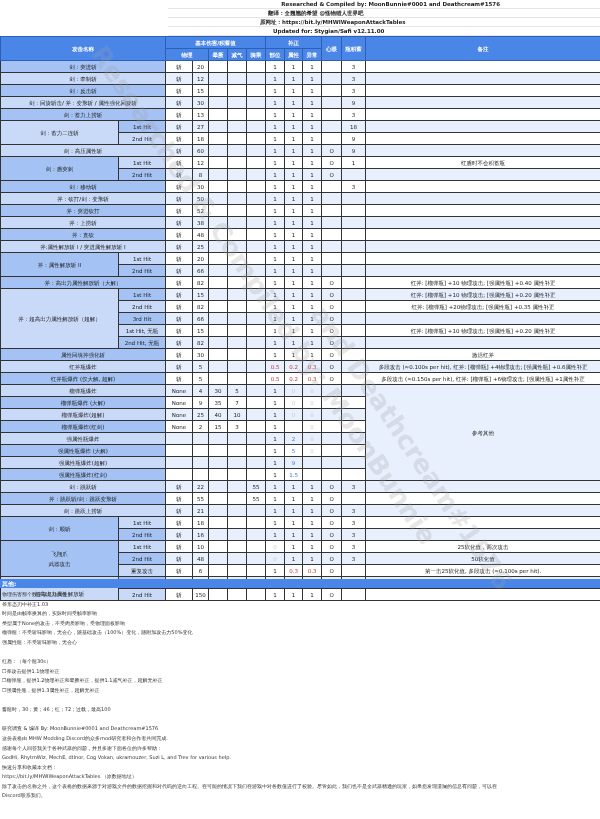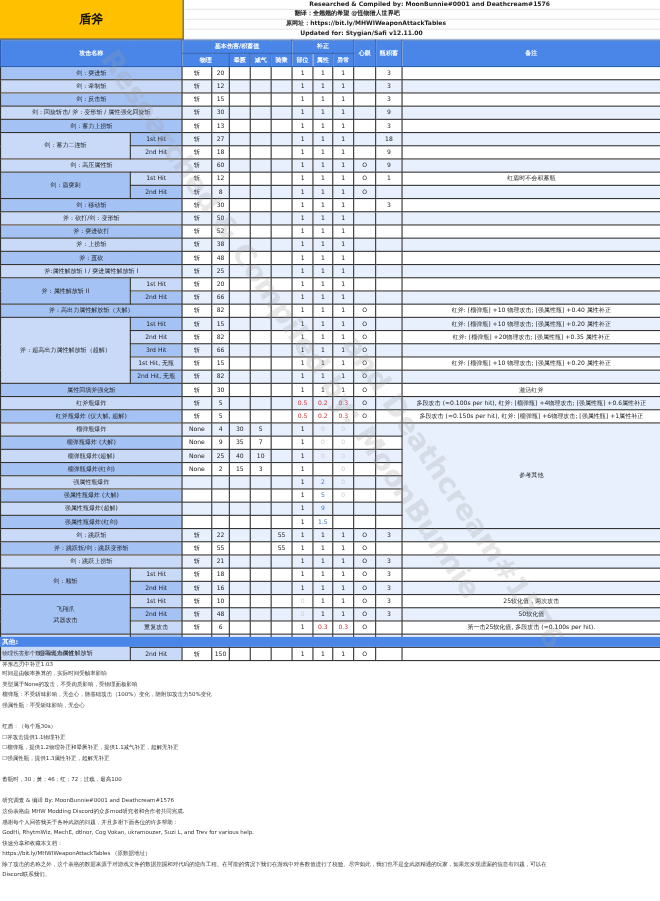--- a/index.html
+++ b/index.html
@@ -29,21 +29,20 @@
 
   .other-hdr { position: absolute; left: 0; top: 579px; width: 600px; height: 9px; background: #4A86E8; color: #fff; font-weight: bold; font-size: 6px; line-height: 9px; padding-left: 2px; }
   .notes { position: absolute; left: 2px; top: 590px; width: 596px; font-size: 5px; line-height: 9.6px; color: #333; }
   .notes .blank { height: 9.6px; }
   .watermark { position: absolute; font-size: 26px; color: rgba(160,160,160,0.25); font-weight: bold; transform: rotate(56deg); transform-origin: left top; white-space: nowrap; pointer-events: none; }
 </style>
 </head>
 <body>
 
 <div class="top">
-  <div class="title-cell">盾斧</div>
   <div class="credits">
     <div class="credit-line">Researched &amp; Compiled by: MoonBunnie#0001 and Deathcream#1576</div>
     <div class="credit-line">翻译：全翘翘的希望 @怪物猎人世界吧</div>
     <div class="credit-line">原网址：https://bit.ly/MHWIWeaponAttackTables</div>
     <div class="credit-line">Updated for: Stygian/Safi v12.11.00</div>
   </div>
 </div>
 
 <table class="main">
   <colgroup>

